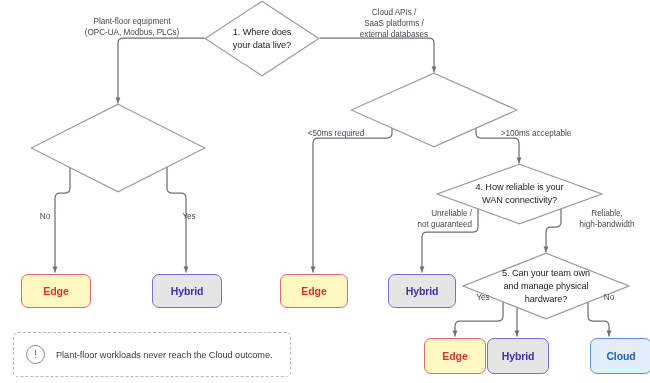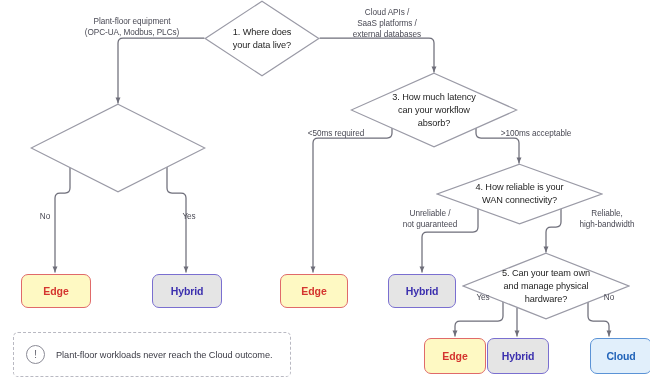--- a/index.html
+++ b/index.html
@@ -165,23 +165,20 @@
   <div class="diamond" style="left:30px; top:103px; width:176px; height:90px;">
     <svg class="dshape" viewBox="0 0 176 90" preserveAspectRatio="none">
       <polygon points="88,1.2 174.8,45 88,88.8 1.2,45" fill="#ffffff" stroke="#9a9aa6" stroke-width="1.2"></polygon>
     </svg>
   </div>
 
   <div class="diamond" style="left:350px; top:72px; width:168px; height:76px;">
     <svg class="dshape" viewBox="0 0 168 76" preserveAspectRatio="none">
       <polygon points="84,1.2 166.8,38 84,74.8 1.2,38" fill="#ffffff" stroke="#9a9aa6" stroke-width="1.2"></polygon>
     </svg>
-    <div class="dlabel">3. How much latency
-can your workflow
-absorb?</div>
   </div>
 
   <div class="diamond" style="left:436px; top:163px; width:167px; height:62px;">
     <svg class="dshape" viewBox="0 0 167 62" preserveAspectRatio="none">
       <polygon points="83.5,1.2 165.8,31 83.5,60.8 1.2,31" fill="#ffffff" stroke="#9a9aa6" stroke-width="1.2"></polygon>
     </svg>
     <div class="dlabel">4. How reliable is your
 WAN connectivity?</div>
   </div>
 
@@ -190,33 +187,33 @@
       <polygon points="84,1.2 166.8,34 84,66.8 1.2,34" fill="#ffffff" stroke="#9a9aa6" stroke-width="1.2"></polygon>
     </svg>
     <div class="dlabel">5. Can your team own
 and manage physical
 hardware?</div>
   </div>
 
   <div class="edgelabel" style="left:62px; top:16px; width:140px; text-align:center;">Plant-floor equipment
 (OPC-UA, Modbus, PLCs)</div>
 
-  <div class="edgelabel" style="left:322px; top:7px; width:130px; text-align:center;">Cloud APIs /
+  <div class="edgelabel" style="left:329px; top:7px; width:130px; text-align:center;">Cloud APIs /
 SaaS platforms /
 external databases</div>
 
   <div class="edgelabel" style="left:26px; top:211px; width:38px; text-align:center;">No</div>
 
   <div class="edgelabel" style="left:170px; top:211px; width:38px; text-align:center;">Yes</div>
 
   <div class="edgelabel" style="left:288px; top:128px; width:96px; text-align:center;">&lt;50ms required</div>
 
   <div class="edgelabel" style="left:484px; top:128px; width:104px; text-align:center;">&gt;100ms acceptable</div>
 
-  <div class="edgelabel" style="left:388px; top:208px; width:84px; text-align:center;">Unreliable /
+  <div class="edgelabel" style="left:388px; top:208px; width:84px; text-align:right;">Unreliable /
 not guaranteed</div>
 
   <div class="edgelabel" style="left:567px; top:208px; width:80px; text-align:center;">Reliable,
 high-bandwidth</div>
 
   <div class="edgelabel" style="left:466px; top:292px; width:34px; text-align:center;">Yes</div>
 
   <div class="edgelabel" style="left:592px; top:292px; width:34px; text-align:center;">No</div>
 
   <div class="term edge" style="left:21px; top:274px; width:70px; height:34px;">

